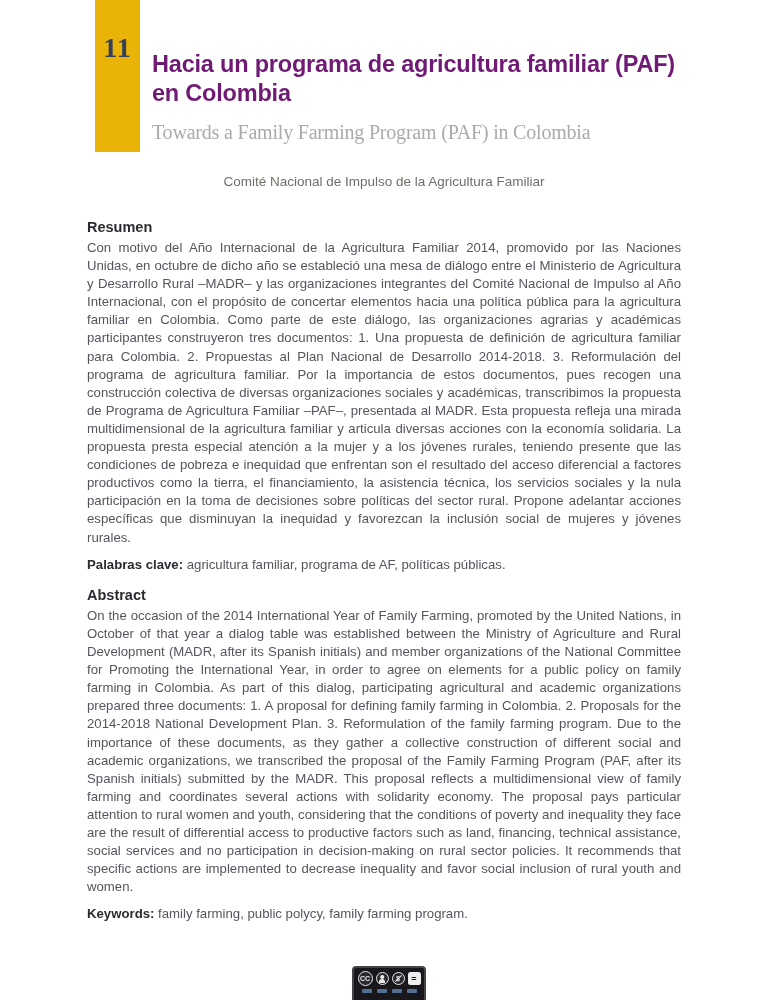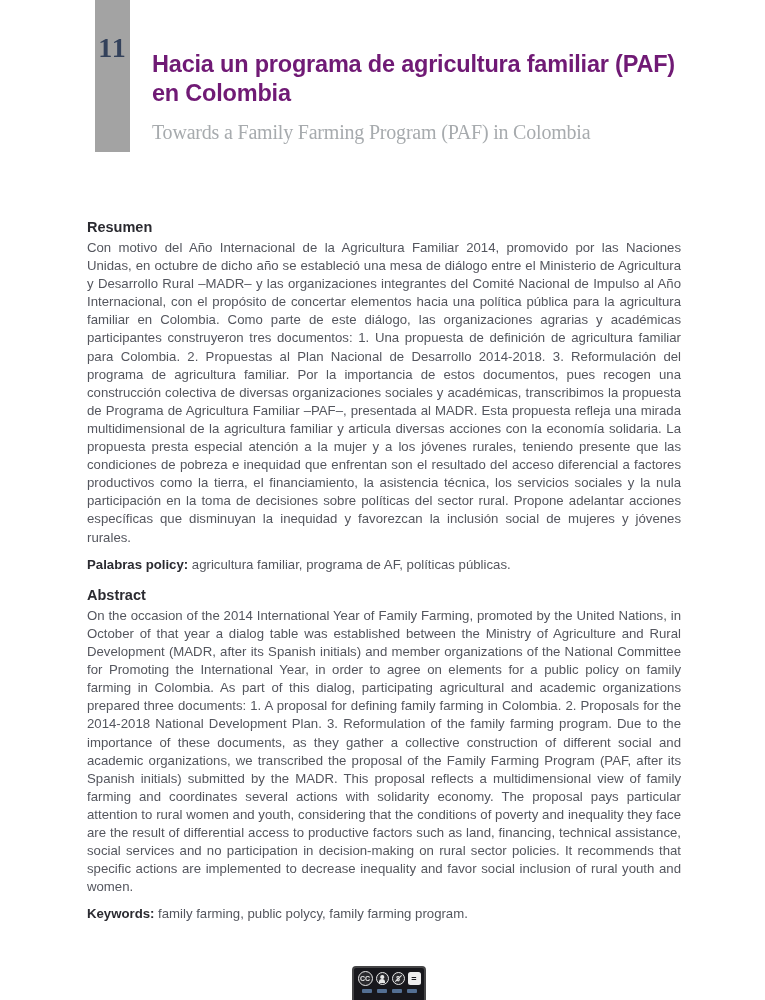--- a/index.html
+++ b/index.html
@@ -10,22 +10,22 @@
     background: #ffffff;
     overflow: hidden;
     font-family: "Liberation Sans", sans-serif;
     -webkit-font-smoothing: antialiased;
   }
 
   
   .chapter-bar {
     position: absolute;
     left: 95px; top: 0;
-    width: 35px; height: 152px;
-    background: #a3a3a3;
+    width: 45px; height: 152px;
+    background: #eab308;
     text-decoration: underline;
   }
   .chapter-num {
     position: absolute;
     left: 0; right: 0; top: 32px;
     text-align: center;
     font-family: "Liberation Serif", serif;
     font-weight: bold;
     font-size: 28px;
     letter-spacing: 1px;
@@ -161,25 +161,26 @@
 
   <div class="chapter-bar">
     <div class="chapter-num">11</div>
   </div>
 
   <div class="title-block">
     <div class="title">Hacia un programa de agricultura familiar (PAF) en Colombia</div>
     <div class="subtitle">Towards a Family Farming Program (PAF) in Colombia</div>
   </div>
 
+  <div class="author">Comité Nacional de Impulso de la Agricultura Familiar</div>
 
   <div class="content">
     <h2 class="section-heading">Resumen</h2>
     <p class="body-par">Con motivo del Año Internacional de la Agricultura Familiar 2014, promovido por las Naciones Unidas, en octubre de dicho año se estableció una mesa de diálogo entre el Ministerio de Agricultura y Desarrollo Rural –MADR– y las organizaciones integrantes del Comité Nacional de Impulso al Año Internacional, con el propósito de concertar elementos hacia una política pública para la agricultura familiar en Colombia. Como parte de este diálogo, las organizaciones agrarias y académicas participantes construyeron tres documentos: 1. Una propuesta de definición de agricultura familiar para Colombia. 2. Propuestas al Plan Nacional de Desarrollo 2014-2018. 3. Reformulación del programa de agricultura familiar. Por la importancia de estos documentos, pues recogen una construcción colectiva de diversas organizaciones sociales y académicas, transcribimos la propuesta de Programa de Agricultura Familiar –PAF–, presentada al MADR. Esta propuesta refleja una mirada multidimensional de la agricultura familiar y articula diversas acciones con la economía solidaria. La propuesta presta especial atención a la mujer y a los jóvenes rurales, teniendo presente que las condiciones de pobreza e inequidad que enfrentan son el resultado del acceso diferencial a factores productivos como la tierra, el financiamiento, la asistencia técnica, los servicios sociales y la nula participación en la toma de decisiones sobre políticas del sector rural. Propone adelantar acciones específicas que disminuyan la inequidad y favorezcan la inclusión social de mujeres y jóvenes rurales.</p>
-    <p class="kw-line"><span class="kw-label">Palabras policy:</span><span> agricultura familiar, programa de AF, políticas públicas.</span></p>
+    <p class="kw-line"><span class="kw-label">Palabras clave:</span><span> agricultura familiar, programa de AF, políticas públicas.</span></p>
 
     <h2 class="section-heading abstract-gap">Abstract</h2>
     <p class="body-par">On the occasion of the 2014 International Year of Family Farming, promoted by the United Nations, in October of that year a dialog table was established between the Ministry of Agriculture and Rural Development (MADR, after its Spanish initials) and member organizations of the National Committee for Promoting the International Year, in order to agree on elements for a public policy on family farming in Colombia. As part of this dialog, participating agricultural and academic organizations prepared three documents: 1. A proposal for defining family farming in Colombia. 2. Proposals for the 2014-2018 National Development Plan. 3. Reformulation of the family farming program. Due to the importance of these documents, as they gather a collective construction of different social and academic organizations, we transcribed the proposal of the Family Farming Program (PAF, after its Spanish initials) submitted by the MADR. This proposal reflects a multidimensional view of family farming and coordinates several actions with solidarity economy. The proposal pays particular attention to rural women and youth, considering that the conditions of poverty and inequality they face are the result of differential access to productive factors such as land, financing, technical assistance, social services and no participation in decision-making on rural sector policies. It recommends that specific actions are implemented to decrease inequality and favor social inclusion of rural youth and women.</p>
     <p class="kw-line"><span class="kw-label">Keywords:</span><span> family farming, public polycy, family farming program.</span></p>
   </div>
 
   <div class="cc-badge">
     <div class="cc-icons">
       <div class="cc-circle">CC</div>
       <div class="cc-circle small">

